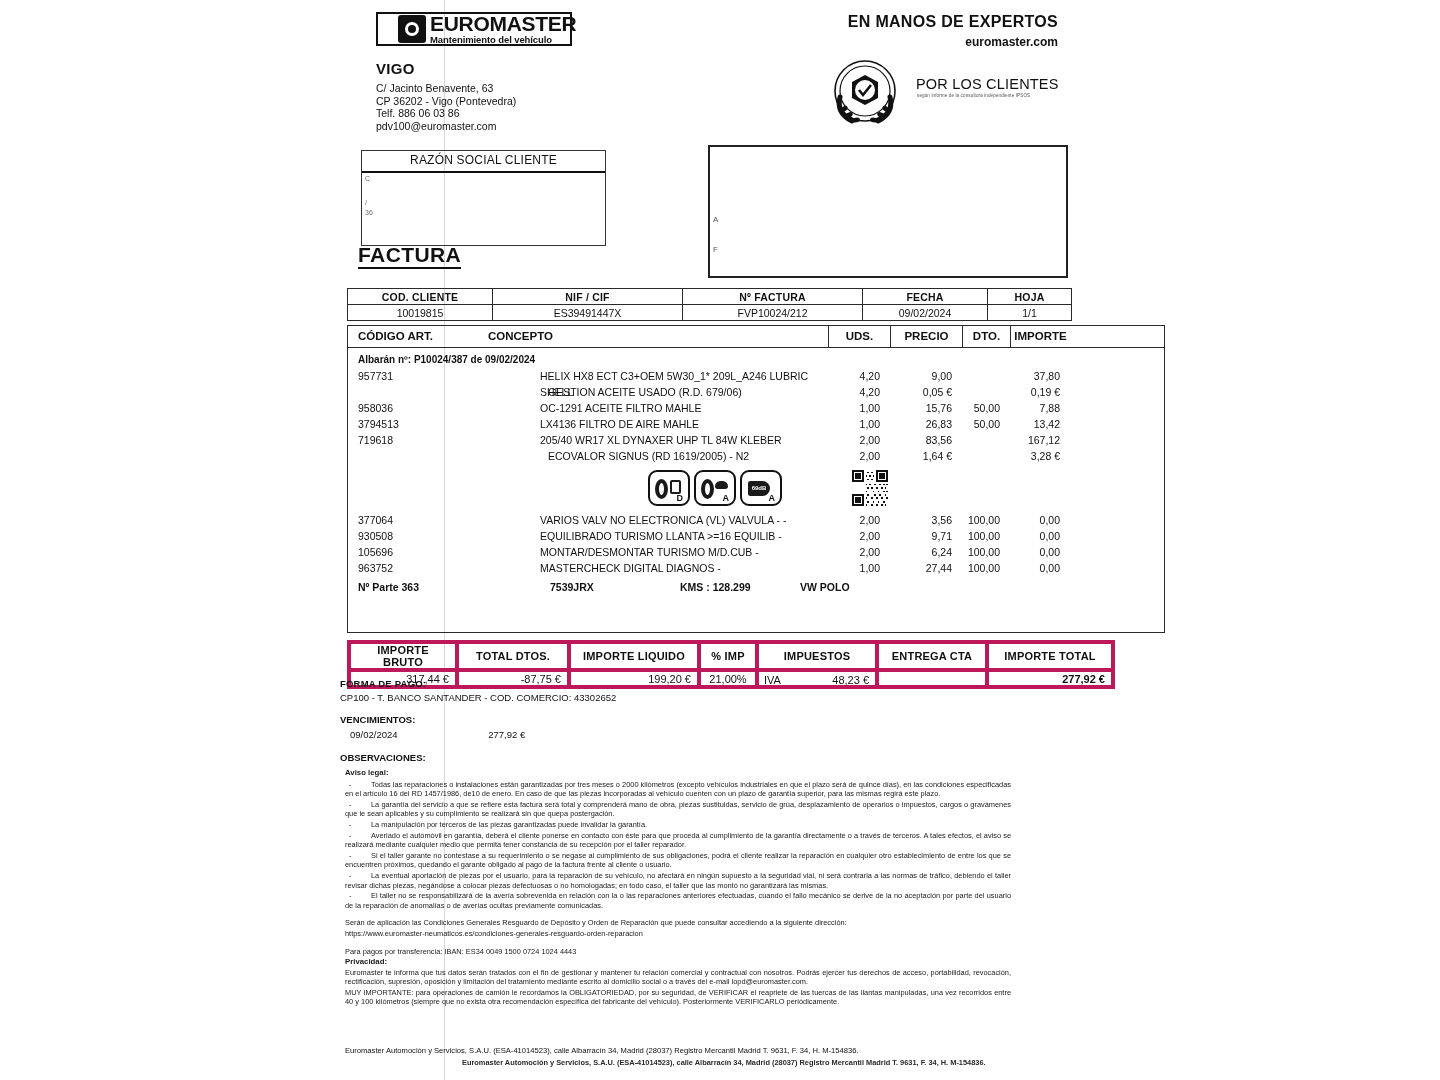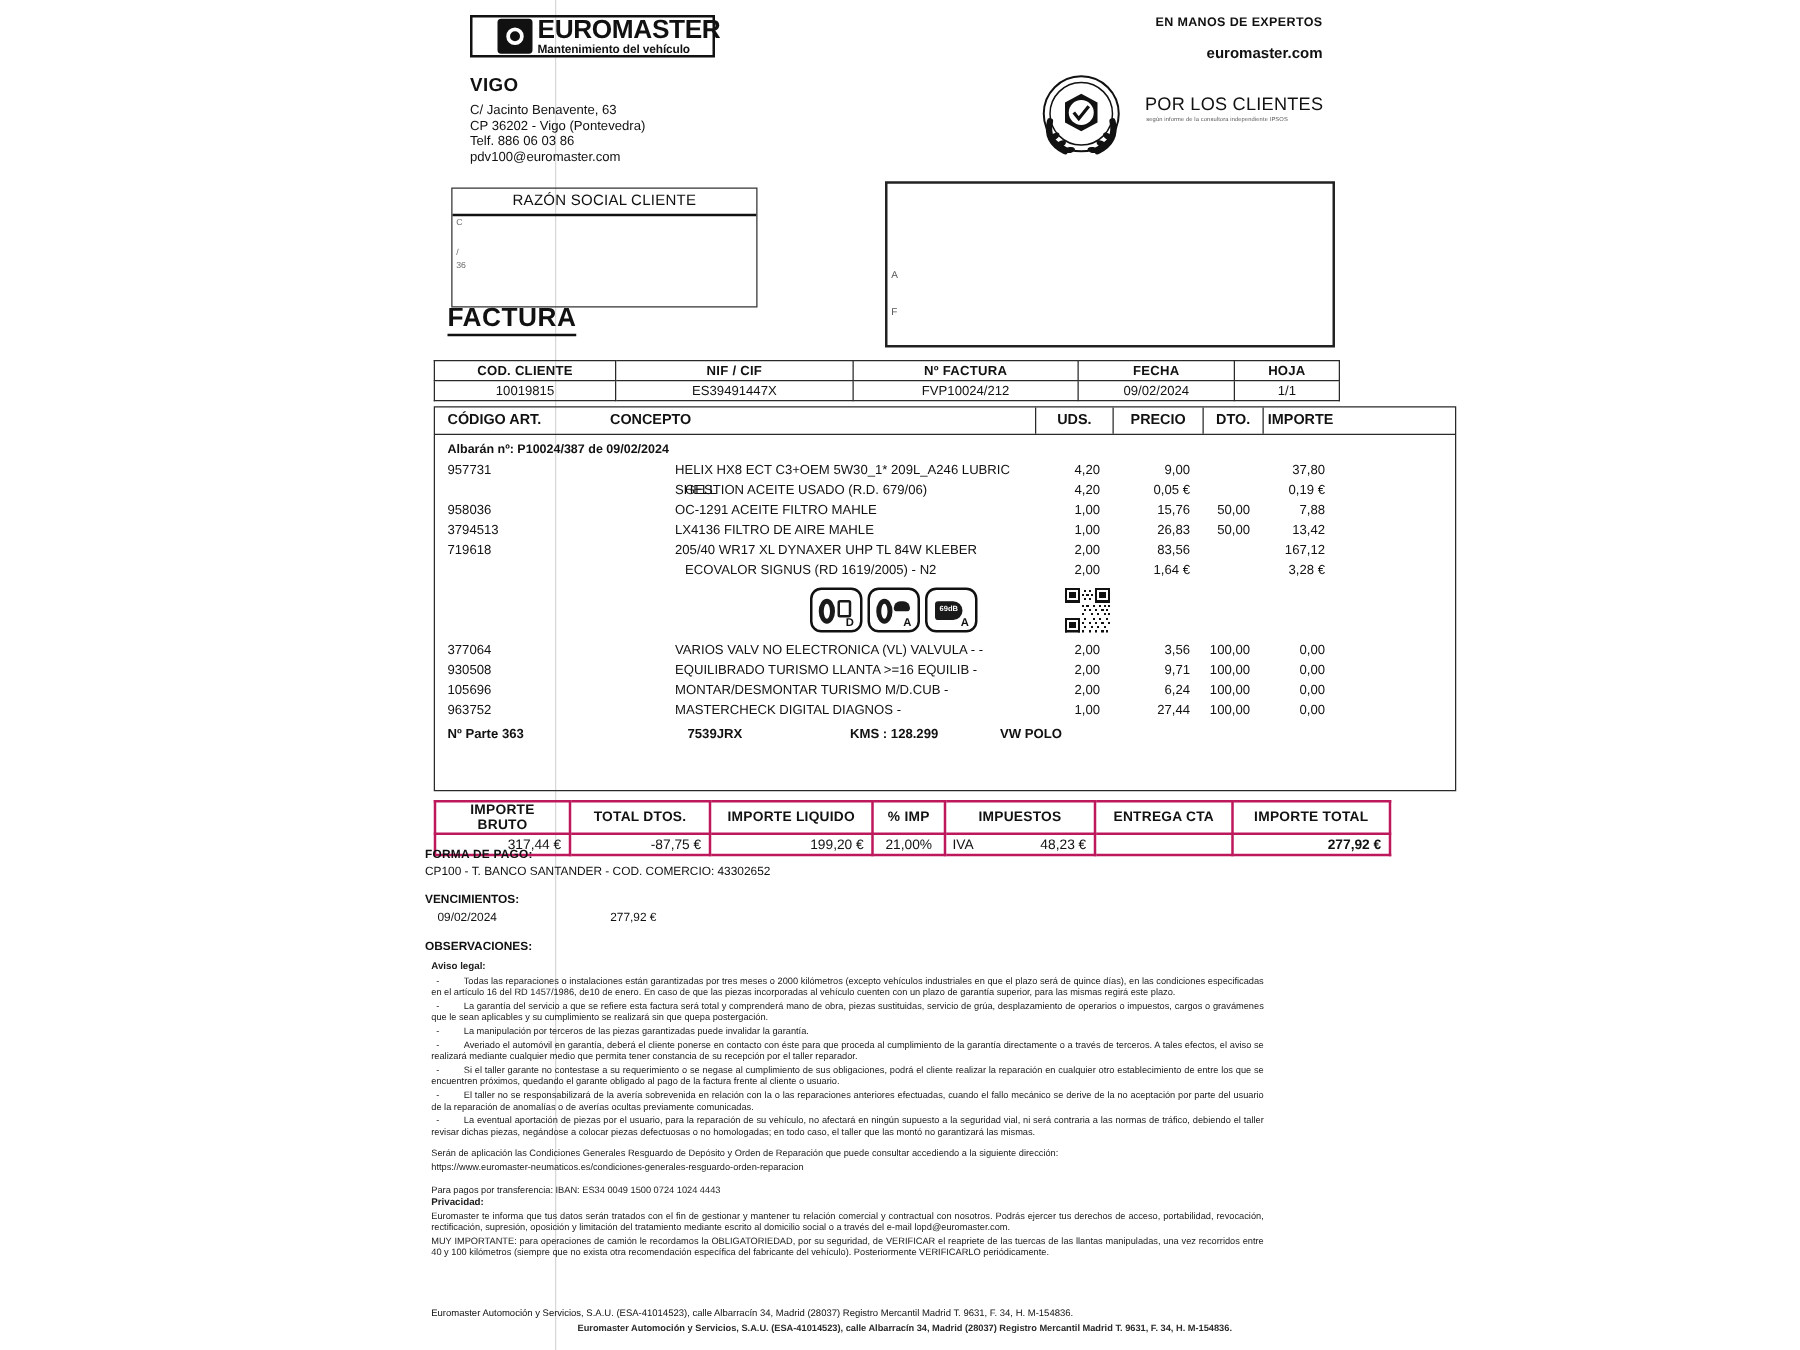--- a/index.html
+++ b/index.html
@@ -81,21 +81,21 @@
   .branch-addr {
     position: absolute;
     left: 376px; top: 82px;
     font-size: 10.5px;
     line-height: 12.6px;
     white-space: pre-line;
   }
   .tagline {
     position: absolute;
     right: 382px; top: 13px;
-    font-size: 10px;
+    font-size: 16px;
     font-weight: bold;
     letter-spacing: 0.3px;
   }
   .site {
     position: absolute;
     right: 382px; top: 35px;
     font-size: 12px;
     font-weight: bold;
     text-align: right;
   }
@@ -321,21 +321,21 @@
 
   
   .totals {
     position: absolute;
     left: 347px; top: 640px;
     width: 724px;
     border-collapse: collapse;
     table-layout: fixed;
   }
   .totals th, .totals td {
-    border: 2px solid #be185d;
+    border: 4px solid #be185d;
     font-size: 11px;
     height: 17px;
     padding: 0 6px;
     box-sizing: border-box;
   }
   .totals th {
     text-align: center;
     font-weight: bold;
     letter-spacing: 0.2px;
   }
@@ -705,22 +705,22 @@
     <div class="obs-h">OBSERVACIONES:</div>
   </div>
 
   <div class="legal">
     <div class="h">Aviso legal:</div>
     <p class="bullet">Todas las reparaciones o instalaciones están garantizadas por tres meses o  2000 kilómetros (excepto vehículos industriales en que el plazo será de quince días), en las condiciones especificadas en el artículo 16 del RD 1457/1986, de10 de enero. En caso de que las piezas incorporadas al vehículo cuenten con un plazo de garantía superior, para las mismas regirá este plazo.</p>
     <p class="bullet">La garantía del servicio a que se refiere esta factura será total y comprenderá mano de obra, piezas sustituidas, servicio de grúa, desplazamiento de operarios o impuestos, cargos o gravámenes que le sean aplicables y su cumplimiento se realizará sin que quepa postergación.</p>
     <p class="bullet">La manipulación por terceros de las piezas garantizadas puede invalidar la garantía.</p>
     <p class="bullet">Averiado el automóvil en garantía, deberá el cliente ponerse en contacto con éste para que proceda al cumplimiento de la garantía directamente o a través de terceros.  A tales efectos, el aviso se realizará mediante cualquier medio que permita tener constancia de su recepción por el taller reparador.</p>
     <p class="bullet">Si el taller garante no contestase a su requerimiento o se negase al cumplimiento de sus obligaciones, podrá el cliente realizar la reparación en cualquier otro establecimiento de entre los que se encuentren próximos, quedando el garante obligado al pago de la factura frente al cliente o usuario.</p>
+    <p class="bullet">La eventual aportación de piezas por el usuario, para la reparación de su vehículo, no afectará en ningún supuesto a la seguridad vial, ni será contraria a las normas de tráfico, debiendo el taller revisar dichas piezas, negándose a colocar piezas defectuosas o no homologadas; en todo caso, el taller que las montó no garantizará las mismas.</p>
     <p class="bullet">El taller no se responsabilizará de la avería sobrevenida en relación con la o las reparaciones anteriores efectuadas, cuando el fallo mecánico se derive de la no aceptación por parte del usuario de la reparación de anomalías o de averías ocultas previamente comunicadas.</p>
-    <p class="bullet">La eventual aportación de piezas por el usuario, para la reparación de su vehículo, no afectará en ningún supuesto a la seguridad vial, ni será contraria a las normas de tráfico, debiendo el taller revisar dichas piezas, negándose a colocar piezas defectuosas o no homologadas; en todo caso, el taller que las montó no garantizará las mismas.</p>
     <div class="gap"></div>
     <p>Serán de aplicación las Condiciones Generales Resguardo de Depósito y Orden de Reparación que puede consultar accediendo a la siguiente dirección:</p>
     <p>https://www.euromaster-neumaticos.es/condiciones-generales-resguardo-orden-reparacion</p>
     <div class="gap"></div>
     <p>Para pagos por transferencia: IBAN: ES34 0049 1500 0724 1024 4443</p>
     <p class="sub-h">Privacidad:</p>
     <p>Euromaster te informa que tus datos serán tratados con el fin de gestionar y mantener tu relación comercial y contractual con nosotros. Podrás ejercer tus derechos de acceso, portabilidad, revocación, rectificación, supresión, oposición y limitación del tratamiento mediante escrito al domicilio social o a través del e-mail lopd@euromaster.com.</p>
     <p>MUY IMPORTANTE: para operaciones de camión le recordamos la OBLIGATORIEDAD, por su seguridad, de VERIFICAR el reapriete de las tuercas de las llantas manipuladas, una vez recorridos entre 40 y 100 kilómetros (siempre que no exista otra recomendación específica del fabricante del vehículo). Posteriormente VERIFICARLO periódicamente.</p>
   </div>
 

